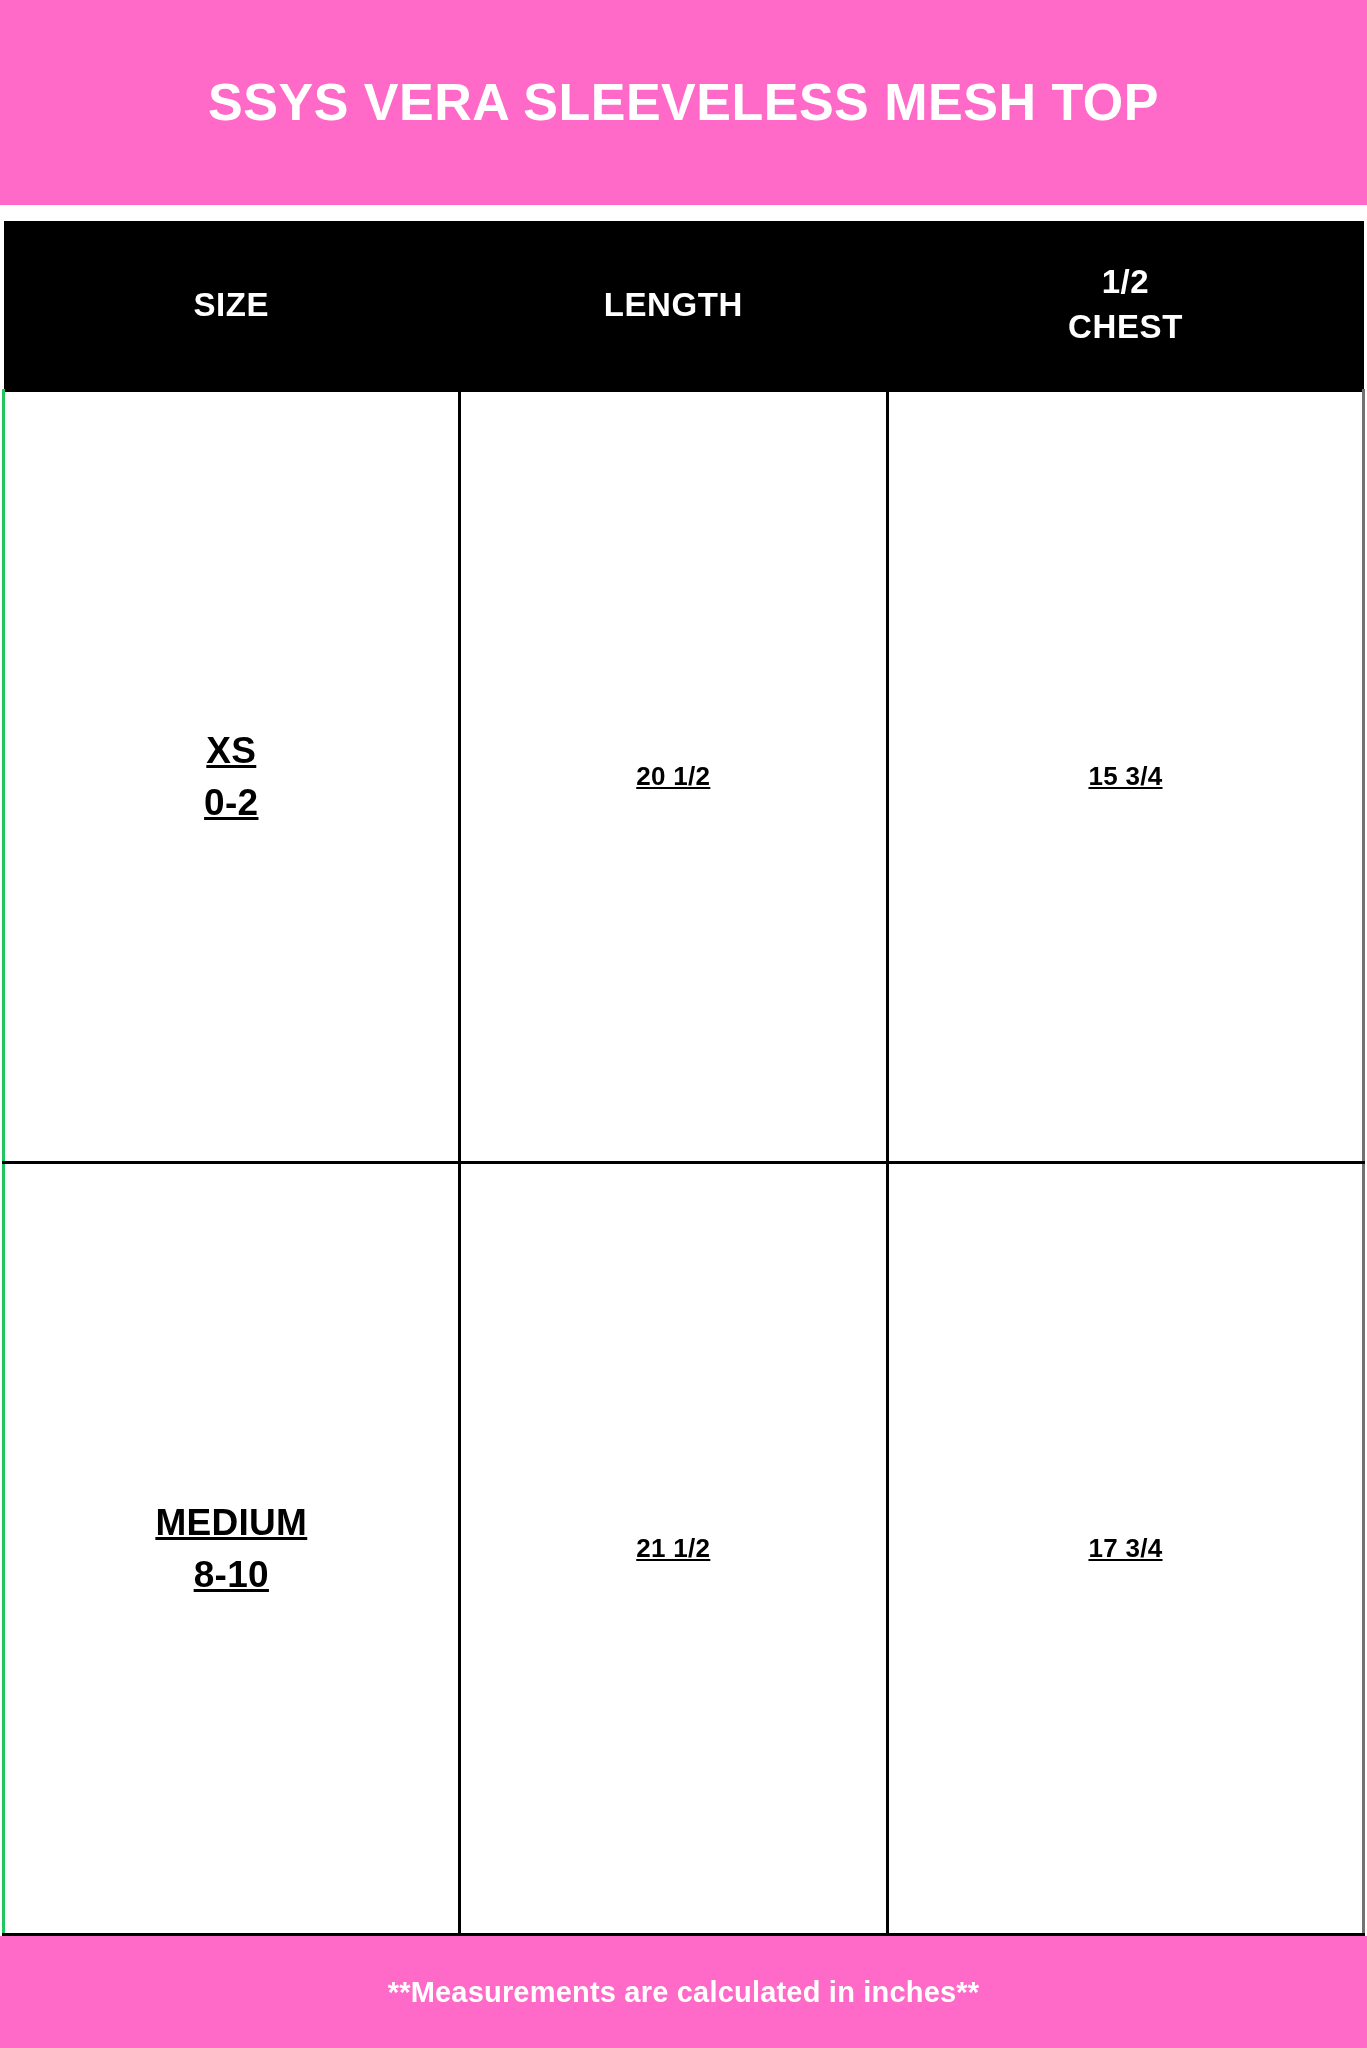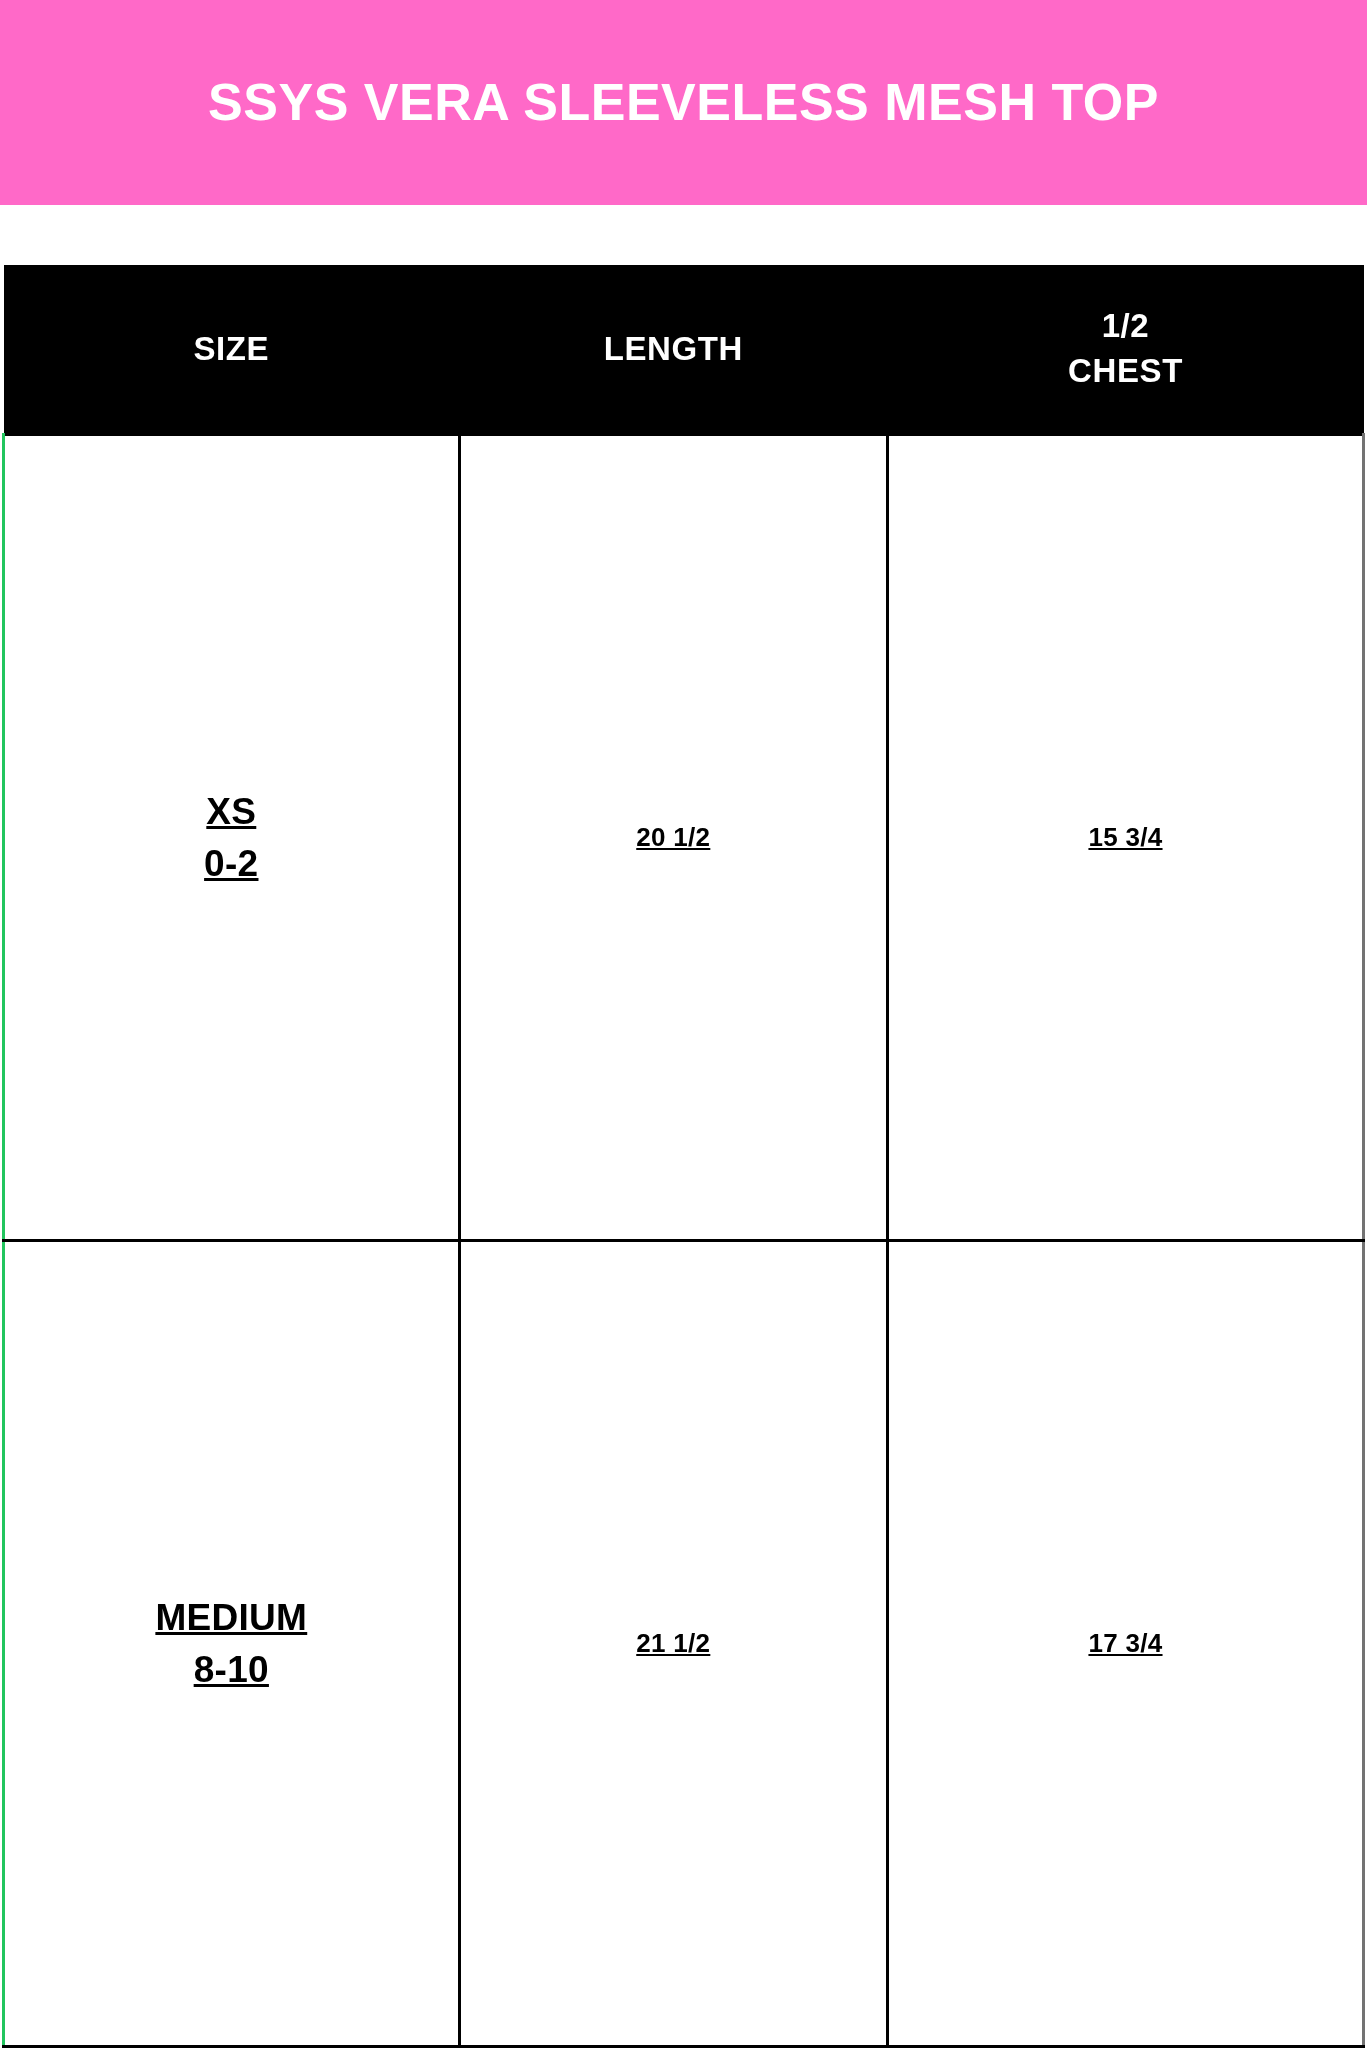--- a/index.html
+++ b/index.html
@@ -14,21 +14,20 @@
     -webkit-font-smoothing: antialiased;
   }
   .page {
     width: 1367px;
     height: 2048px;
     position: relative;
     background: #ffffff;
     display: flex;
     flex-direction: column;
     box-sizing: border-box;
-    gap: 44px;
   }
 
   
   .title-banner {
     background: #ff69c8;
     height: 205px;
     min-height: 205px;
     display: flex;
     align-items: center;
     justify-content: center;
@@ -163,14 +162,17 @@
             <span class="size-name">MEDIUM</span>
             <span class="size-range">8-10</span>
           </td>
           <td class="meas-cell">21 1/2</td>
           <td class="meas-cell">17 3/4</td>
         </tr>
       </tbody>
     </table>
   </div>
 
+  <div class="footer-banner">
+    <div class="footer-text">**Measurements are calculated in inches**</div>
+  </div>
 
 </div>
 
 </body></html>

